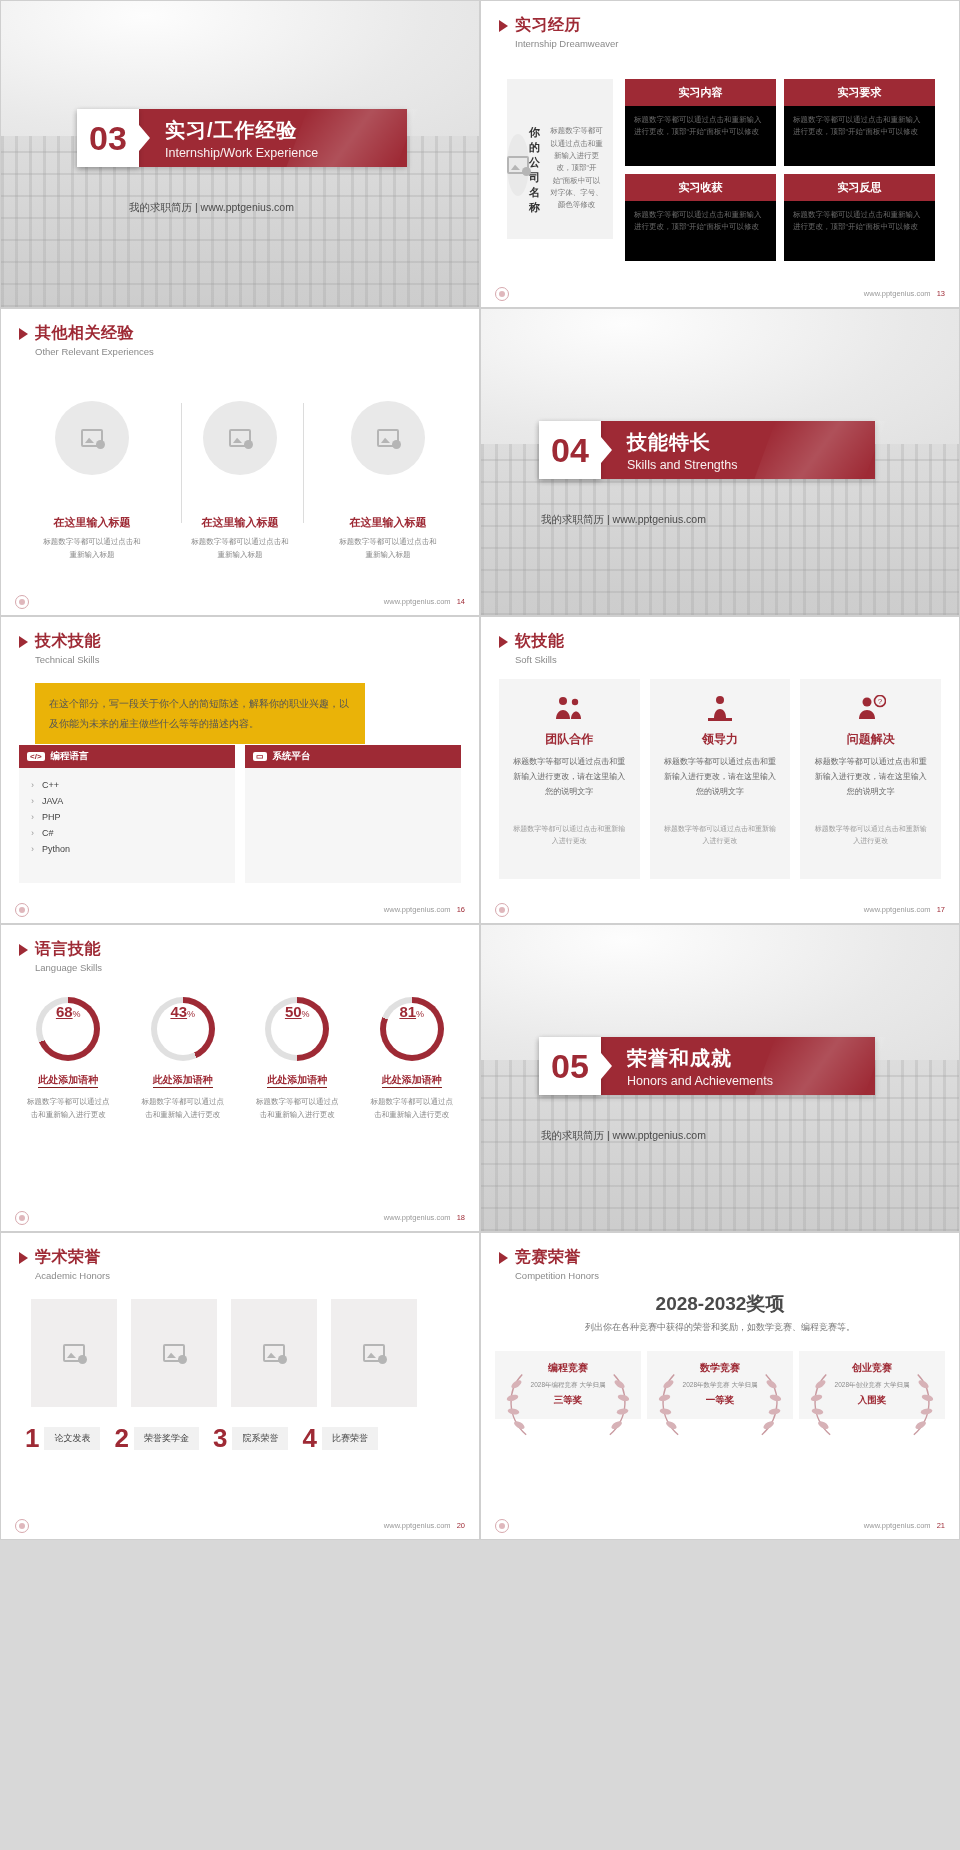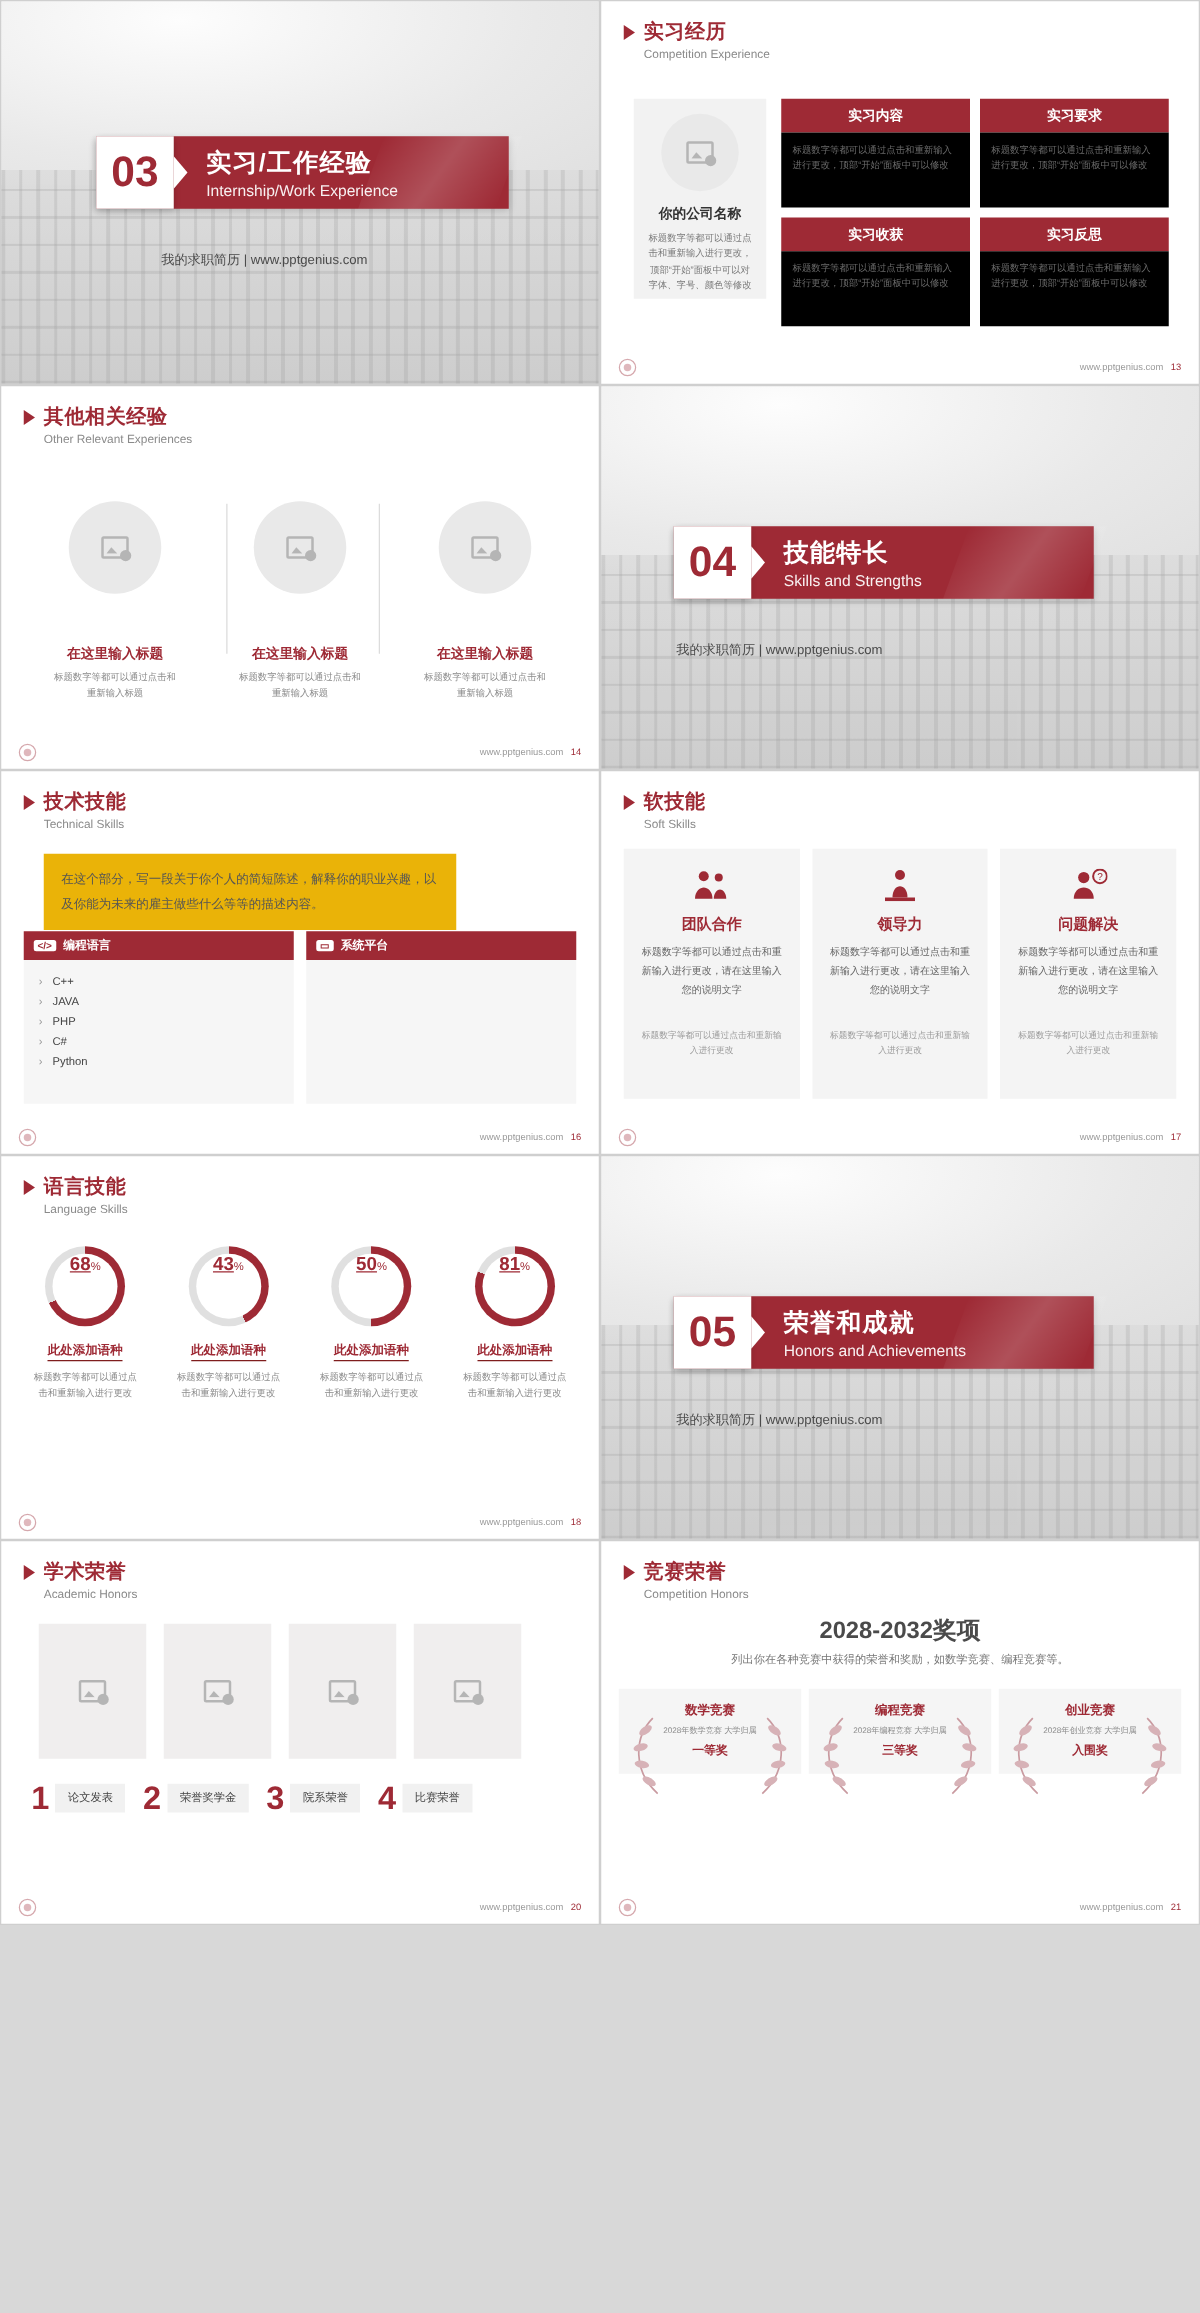--- a/index.html
+++ b/index.html
@@ -88,21 +88,21 @@
   .ph-icon:after{content:"";position:absolute;right:-4px;bottom:-4px;width:9px;height:9px;border-radius:50%;background:#b5b5b5;}
 
   .chip {
     background:#9e2a35;color:#fff;font-size:11px;font-weight:bold;
     text-align:center;padding:6px 0;
   }
   .cellbox { background:#000000; font-size:7.5px; color:#6a6a6a; line-height:1.6; padding:8px 9px; }
 
   
   .s13-left { position:absolute;left:26px;top:78px;width:106px;height:160px;background:#f2f2f2;
-    display:flex;flex-direction:column;align-items:center;padding-top:12px;}
+    display:flex;flex-direction:row;align-items:center;padding-top:12px;}
   .s13-left .nm{font-size:11px;font-weight:bold;color:#333;margin-top:10px;}
   .s13-left .dsc{font-size:7.5px;color:#7a7a7a;line-height:1.65;margin-top:7px;text-align:center;padding:0 10px;}
   .s13-grid{position:absolute;left:144px;top:78px;width:310px;display:grid;grid-template-columns:1fr 1fr;gap:8px;}
   .s13-grid .cellbox{height:60px;}
 
   
   .s14-row{position:absolute;top:92px;left:0;right:0;display:flex;justify-content:center;gap:48px;}
   .s14-col{width:100px;text-align:center;position:relative;}
   .s14-col .ph-circle{width:74px;height:74px;margin:0 auto;}
   .s14-col .t{font-size:11px;font-weight:bold;color:#9e2a35;margin-top:40px;}
@@ -174,21 +174,21 @@
       <div class="sheen"></div>
     </div>
     <div class="cover-sub" style="left:128px;top:176px;">我的求职简历 | www.pptgenius.com</div>
   </div>
 
   <div class="slide">
     <div class="hdr">
       <div class="tri"></div>
       <div>
         <div class="cn">实习经历</div>
-        <div class="en">Competition Experience</div>
+        <div class="en">Internship Dreamweaver</div>
       </div>
     </div>
 
     <div class="s13-left">
       <div class="ph-circle">
         <div class="ph-icon"></div>
       </div>
       <div class="nm">你的公司名称</div>
       <div class="dsc">标题数字等都可以通过点击和重新输入进行更改，顶部“开始”面板中可以对字体、字号、颜色等修改</div>
     </div>
@@ -502,20 +502,42 @@
       <div>
         <div class="cn">竞赛荣誉</div>
         <div class="en">Competition Honors</div>
       </div>
     </div>
 
     <div class="s21-title">2028-2032奖项</div>
     <div class="s21-sub">列出你在各种竞赛中获得的荣誉和奖励，如数学竞赛、编程竞赛等。</div>
 
     <div class="s21-row">
+      <div class="s21-card">
+        <svg class="laurel" viewBox="0 0 150 90">
+          <g fill="none" stroke="#c99aa0" stroke-width="1.4">
+            <path d="M28 18 C12 34 12 62 32 80"></path>
+              <path d="M122 18 C138 34 138 62 118 80"></path>
+          </g>
+          <g fill="#d7b2b7">
+            <ellipse cx="22" cy="28" rx="6" ry="3" transform="rotate(-35 22 28)"></ellipse>
+            <ellipse cx="18" cy="42" rx="6" ry="3" transform="rotate(-15 18 42)"></ellipse>
+            <ellipse cx="19" cy="56" rx="6" ry="3" transform="rotate(10 19 56)"></ellipse>
+            <ellipse cx="25" cy="70" rx="6" ry="3" transform="rotate(30 25 70)"></ellipse>
+            <ellipse cx="128" cy="28" rx="6" ry="3" transform="rotate(35 128 28)"></ellipse>
+            <ellipse cx="132" cy="42" rx="6" ry="3" transform="rotate(15 132 42)"></ellipse>
+            <ellipse cx="131" cy="56" rx="6" ry="3" transform="rotate(-10 131 56)"></ellipse>
+            <ellipse cx="125" cy="70" rx="6" ry="3" transform="rotate(-30 125 70)"></ellipse>
+          </g>
+        </svg>
+        <div class="t">编程竞赛</div>
+        <div class="d">2028年编程竞赛
+大学归属</div>
+        <div class="aw">三等奖</div>
+      </div>
       <div class="s21-card">
         <svg class="laurel" viewBox="0 0 150 90">
           <g fill="none" stroke="#c99aa0" stroke-width="1.4">
             <path d="M28 18 C12 34 12 62 32 80"></path>
               <path d="M122 18 C138 34 138 62 118 80"></path>
           </g>
           <g fill="#d7b2b7">
             <ellipse cx="22" cy="28" rx="6" ry="3" transform="rotate(-35 22 28)"></ellipse>
             <ellipse cx="18" cy="42" rx="6" ry="3" transform="rotate(-15 18 42)"></ellipse>
             <ellipse cx="19" cy="56" rx="6" ry="3" transform="rotate(10 19 56)"></ellipse>
@@ -541,42 +563,20 @@
             <ellipse cx="22" cy="28" rx="6" ry="3" transform="rotate(-35 22 28)"></ellipse>
             <ellipse cx="18" cy="42" rx="6" ry="3" transform="rotate(-15 18 42)"></ellipse>
             <ellipse cx="19" cy="56" rx="6" ry="3" transform="rotate(10 19 56)"></ellipse>
             <ellipse cx="25" cy="70" rx="6" ry="3" transform="rotate(30 25 70)"></ellipse>
             <ellipse cx="128" cy="28" rx="6" ry="3" transform="rotate(35 128 28)"></ellipse>
             <ellipse cx="132" cy="42" rx="6" ry="3" transform="rotate(15 132 42)"></ellipse>
             <ellipse cx="131" cy="56" rx="6" ry="3" transform="rotate(-10 131 56)"></ellipse>
             <ellipse cx="125" cy="70" rx="6" ry="3" transform="rotate(-30 125 70)"></ellipse>
           </g>
         </svg>
-        <div class="t">编程竞赛</div>
-        <div class="d">2028年编程竞赛
-大学归属</div>
-        <div class="aw">三等奖</div>
-      </div>
-      <div class="s21-card">
-        <svg class="laurel" viewBox="0 0 150 90">
-          <g fill="none" stroke="#c99aa0" stroke-width="1.4">
-            <path d="M28 18 C12 34 12 62 32 80"></path>
-              <path d="M122 18 C138 34 138 62 118 80"></path>
-          </g>
-          <g fill="#d7b2b7">
-            <ellipse cx="22" cy="28" rx="6" ry="3" transform="rotate(-35 22 28)"></ellipse>
-            <ellipse cx="18" cy="42" rx="6" ry="3" transform="rotate(-15 18 42)"></ellipse>
-            <ellipse cx="19" cy="56" rx="6" ry="3" transform="rotate(10 19 56)"></ellipse>
-            <ellipse cx="25" cy="70" rx="6" ry="3" transform="rotate(30 25 70)"></ellipse>
-            <ellipse cx="128" cy="28" rx="6" ry="3" transform="rotate(35 128 28)"></ellipse>
-            <ellipse cx="132" cy="42" rx="6" ry="3" transform="rotate(15 132 42)"></ellipse>
-            <ellipse cx="131" cy="56" rx="6" ry="3" transform="rotate(-10 131 56)"></ellipse>
-            <ellipse cx="125" cy="70" rx="6" ry="3" transform="rotate(-30 125 70)"></ellipse>
-          </g>
-        </svg>
         <div class="t">创业竞赛</div>
         <div class="d">2028年创业竞赛
 大学归属</div>
         <div class="aw">入围奖</div>
       </div>
     </div>
 
     <div class="fmark"></div>
     <div class="footer">
       <span>www.pptgenius.com</span>

